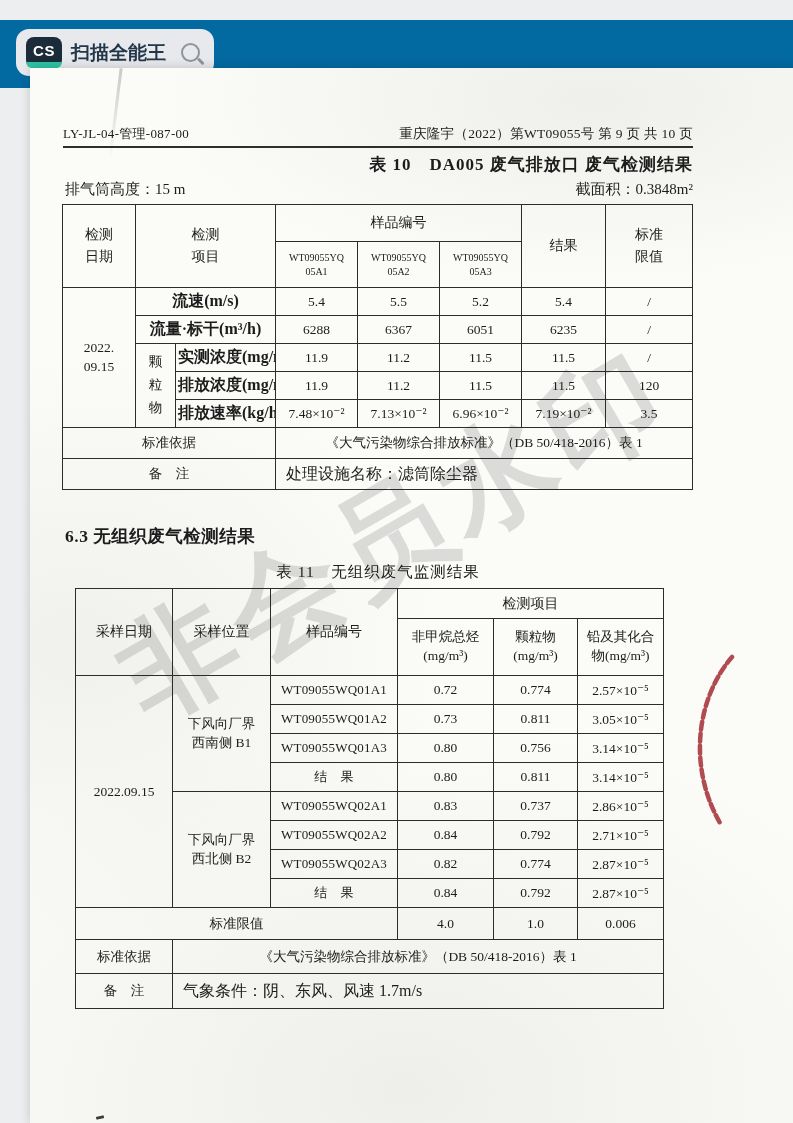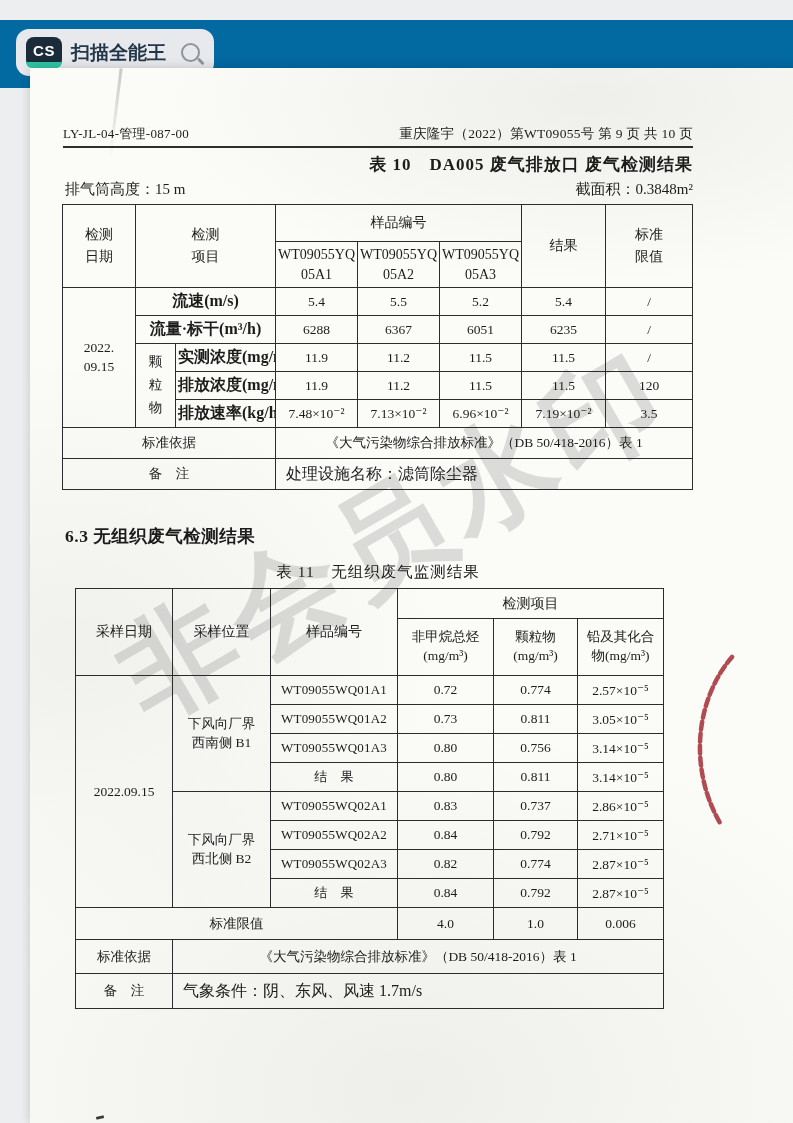--- a/index.html
+++ b/index.html
@@ -75,21 +75,21 @@
   .tbl th{font-size:14px;}
   .tbl td{font-size:13.5px;}
   td.lbl{font-size:16px;white-space:nowrap;font-weight:bold;}
   td.left{text-align:left;padding-left:10px;font-size:16px;}
   .blk{display:block;line-height:1.4;}
   .w2{display:inline-block;width:2.2em;word-break:break-all;line-height:1.55;}
   .vstack{display:inline-block;width:1.05em;word-break:break-all;line-height:1.7;font-size:13.5px;}
   .t10 tr.h{height:37px;margin-top:36px;} .t10 tr.h2{height:46px;}
   .t10 tr.d{height:28px;}
   .t10 tr.x{height:31px;}
-  .t10 .h2 th{font-size:14px;}
+  .t10 .h2 th{font-size:10px;}
   .t11 tr.h1{height:30px;} .t11 tr.h2b{height:57px;}
   .t11 tr.d2{height:29px;}
   .t11 tr.lim{height:32px;} .t11 tr.bas{height:34px;} .t11 tr.rem{height:35px;}
   .t11 .h2b th{font-size:13.5px;}
   .t11 td.sid{font-size:13px;letter-spacing:.2px;}
   
   .watermark{
     position:absolute;left:100px;top:560px;height:120px;line-height:120px;
     white-space:nowrap;font-size:114px;font-weight:bold;letter-spacing:8px;
     color:rgba(40,40,40,0.15);

